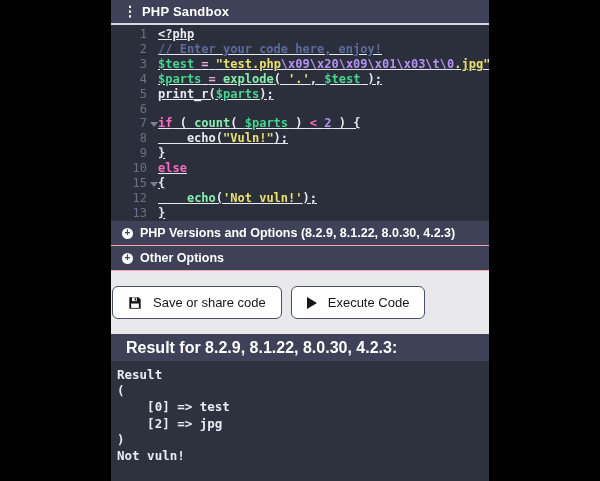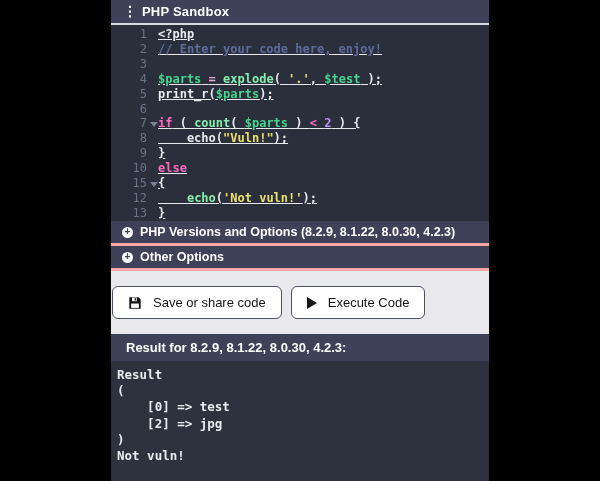--- a/index.html
+++ b/index.html
@@ -44,21 +44,21 @@
   .tk-var { color:#45d68f; }
   .tk-str { color:#e9e06a; }
   .tk-esc { color:#b592f3; }
   .tk-fn  { color:#86efac; }
   .tk-kw  { color:#ff6ac1; }
   .tk-num { color:#b592f3; }
   .tk-op  { color:#e9a9d6; }
 
   
   .bar {
-    flex:0 0 25px; background:#3e4157; border-bottom:3px solid #fca5a5;
+    flex:0 0 25px; background:#3e4157; border-bottom:1px solid #fca5a5;
     display:flex; align-items:center; gap:7px; padding-left:11px; cursor:pointer;
   }
   .bar:first-of-type { border-top:0; }
   .bar .label { font-size:12.5px; font-weight:700; color:#fff; }
   .plus {
     width:11px; height:11px; border-radius:50%; background:#fff;
     color:#3e4157; font-size:10px; font-weight:700;
     display:flex; align-items:center; justify-content:center; line-height:1;
   }
   .plus::before { content:"+"; margin-top:-1px; }
@@ -79,41 +79,41 @@
     border-top:6px solid transparent; border-bottom:6px solid transparent;
     border-left:10px solid #15151a;
   }
   .floppy { width:14px; height:14px; display:inline-block; }
 
   
   .result-hdr {
     flex:0 0 27px; background:#3e4157; display:flex; align-items:center;
     padding-left:15px;
   }
-  .result-hdr .label { font-size:13px; font-weight:700; color:#fff; }
+  .result-hdr .label { font-size:16px; font-weight:700; color:#fff; }
   .result-body {
     flex:1 1 auto; background:#2e323f; padding:6px 0 0 6px;
     font-family:"DejaVu Sans Mono", monospace; font-size:12.5px; font-weight:700;
     color:#e9ecf2; line-height:16.2px; white-space:pre; overflow:hidden;
   }
 </style>
 </head>
 <body>
 
 <div class="app">
 
   <header class="hdr">
     <span class="kebab"></span>
     <h1>PHP Sandbox</h1>
   </header>
 
   <div class="editor" id="editor">
       <div class="cm-line"><span class="gutter">1</span><span class="fold"></span><span class="code"><span class="tk-w">&lt;?php</span></span></div>
       <div class="cm-line"><span class="gutter">2</span><span class="fold"></span><span class="code"><span class="tk-com">// Enter your code here, enjoy!</span></span></div>
-      <div class="cm-line"><span class="gutter">3</span><span class="fold"></span></div>
+      <div class="cm-line"><span class="gutter">3</span><span class="fold"></span><span class="code"><span class="tk-var">$test</span><span class="tk-w"> </span><span class="tk-op">=</span><span class="tk-w"> </span><span class="tk-str">"test.php</span><span class="tk-esc">\x09\x20\x09\x01\x03\t\0</span><span class="tk-str">.jpg"</span></span></div>
       <div class="cm-line"><span class="gutter">4</span><span class="fold"></span><span class="code"><span class="tk-var">$parts</span><span class="tk-w"> </span><span class="tk-op">=</span><span class="tk-w"> </span><span class="tk-fn">explode</span><span class="tk-w">( </span><span class="tk-str">'.'</span><span class="tk-w">, </span><span class="tk-var">$test</span><span class="tk-w"> );</span></span></div>
       <div class="cm-line"><span class="gutter">5</span><span class="fold"></span><span class="code"><span class="tk-w">print_r(</span><span class="tk-var">$parts</span><span class="tk-w">);</span></span></div>
       <div class="cm-line"><span class="gutter">6</span><span class="fold"></span><span class="code"></span></div>
       <div class="cm-line"><span class="gutter">7</span><span class="fold has"></span><span class="code"><span class="tk-kw">if</span><span class="tk-w"> ( </span><span class="tk-fn">count</span><span class="tk-w">( </span><span class="tk-var">$parts</span><span class="tk-w"> ) </span><span class="tk-kw">&lt;</span><span class="tk-w"> </span><span class="tk-num">2</span><span class="tk-w"> ) {</span></span></div>
       <div class="cm-line"><span class="gutter">8</span><span class="fold"></span><span class="code"><span class="tk-w">    echo(</span><span class="tk-str">"Vuln!"</span><span class="tk-w">);</span></span></div>
       <div class="cm-line"><span class="gutter">9</span><span class="fold"></span><span class="code"><span class="tk-w">}</span></span></div>
       <div class="cm-line"><span class="gutter">10</span><span class="fold"></span><span class="code"><span class="tk-kw">else</span></span></div>
       <div class="cm-line"><span class="gutter">15</span><span class="fold has"></span><span class="code"><span class="tk-w">{</span></span></div>
       <div class="cm-line"><span class="gutter">12</span><span class="fold"></span><span class="code"><span class="tk-w">    </span><span class="tk-fn">echo</span><span class="tk-w">(</span><span class="tk-str">'Not vuln!'</span><span class="tk-w">);</span></span></div>
       <div class="cm-line"><span class="gutter">13</span><span class="fold"></span><span class="code"><span class="tk-w">}</span></span></div>

